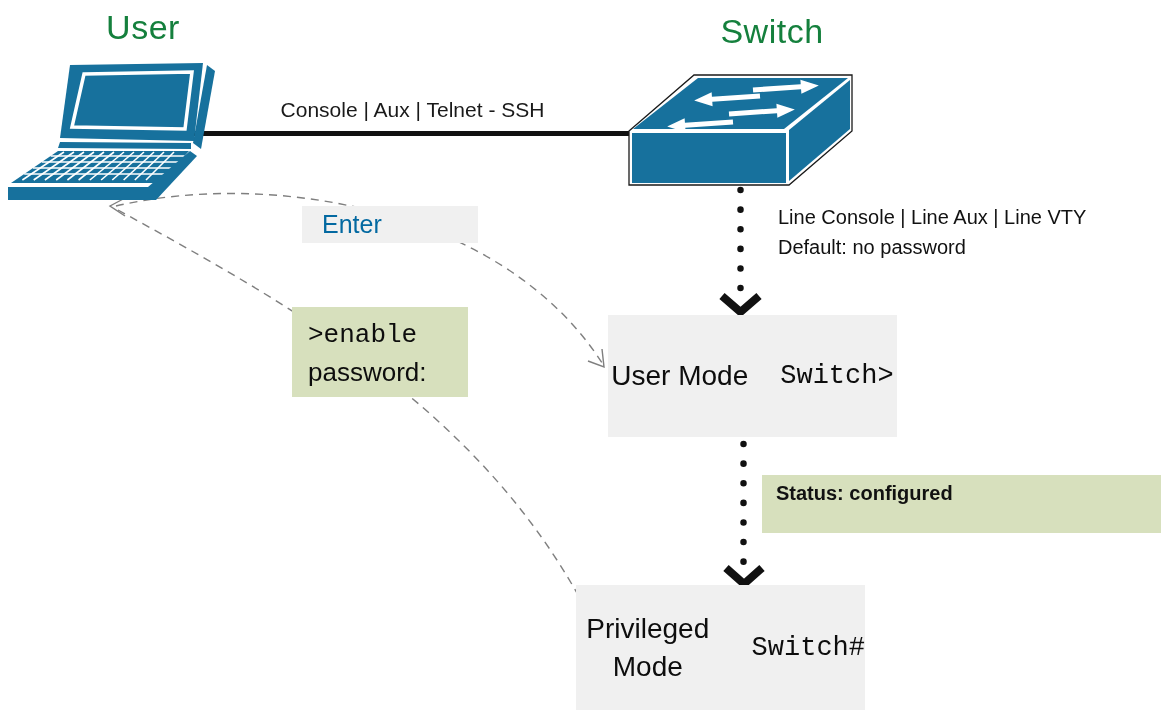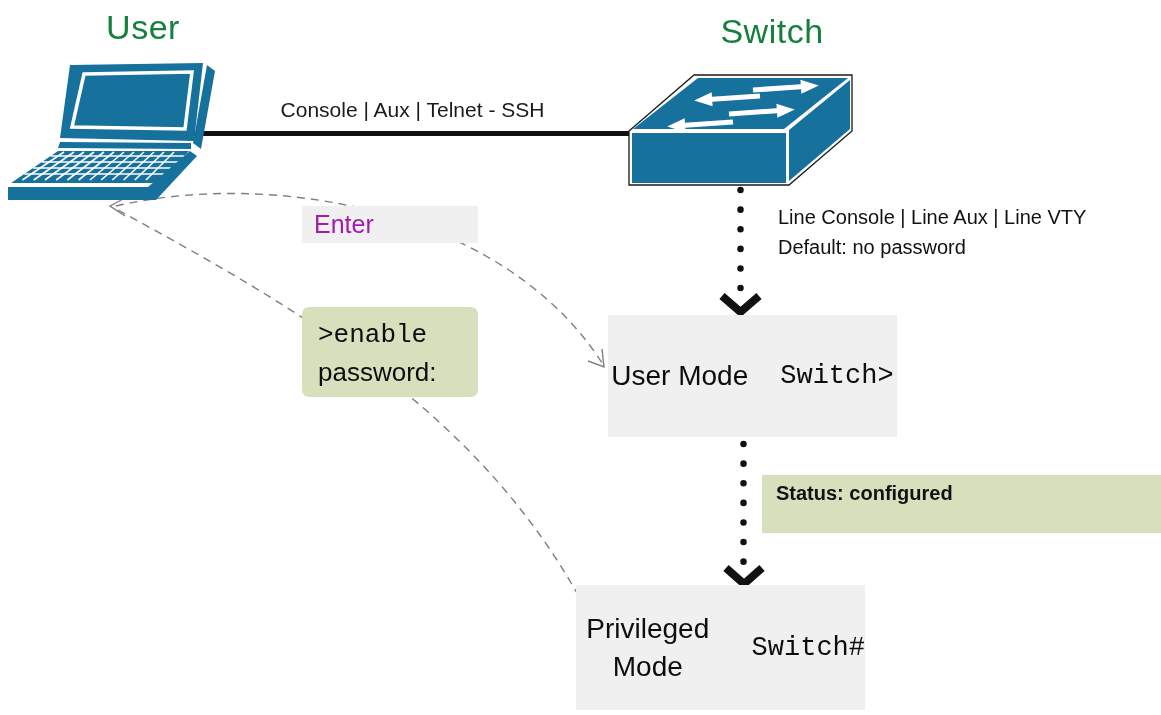--- a/index.html
+++ b/index.html
@@ -23,21 +23,21 @@
   }
   .mode-box{
     background:#f0f0f0;
     display:flex;flex-direction:row;align-items:center;justify-content:center;
     text-align:center;
   }
   .mode-title{font-size:28px;color:#0d0d0d;line-height:38px;}
   .mode-prompt{font-family:"Liberation Mono", monospace;font-size:27px;color:#0d0d0d;line-height:38px;margin-left:32px;}
   .enter-box{
     background:#f0f0f0;display:flex;align-items:center;
-    font-size:25px;color:#a21caf;padding-left:12px;box-sizing:border-box;
+    font-size:25px;color:#0369a1;padding-left:20px;box-sizing:border-box;
   }
   .cmd-box{
     background:#d7e0bd;box-sizing:border-box;
     padding:10px 0 0 16px;
   }
   .cmd-line1{font-family:"Liberation Mono", monospace;font-size:26px;color:#0d0d0d;line-height:36px;}
   .cmd-line2{font-size:26px;color:#0d0d0d;line-height:38px;}
   .green-note{
     background:#d7e0bd;box-sizing:border-box;
     padding:5px 0 0 14px;
@@ -150,18 +150,18 @@
 
   <div class="abs mode-box" style="left:576px;top:585px;width:289px;height:125px;">
     <div class="mode-title">Privileged Mode</div>
     <div class="mode-prompt">Switch#</div>
   </div>
 
   <div class="abs enter-box" style="left:302px;top:206px;width:176px;height:37px;">
     <span>Enter</span>
   </div>
 
-  <div class="abs cmd-box" style="left:302px;top:307px;width:176px;height:90px;border-radius:7px;">
+  <div class="abs cmd-box" style="left:292px;top:307px;width:176px;height:90px;">
     <div class="cmd-line1">&gt;enable</div>
     <div class="cmd-line2">password:</div>
   </div>
 
 </div>
 
 </body></html>

